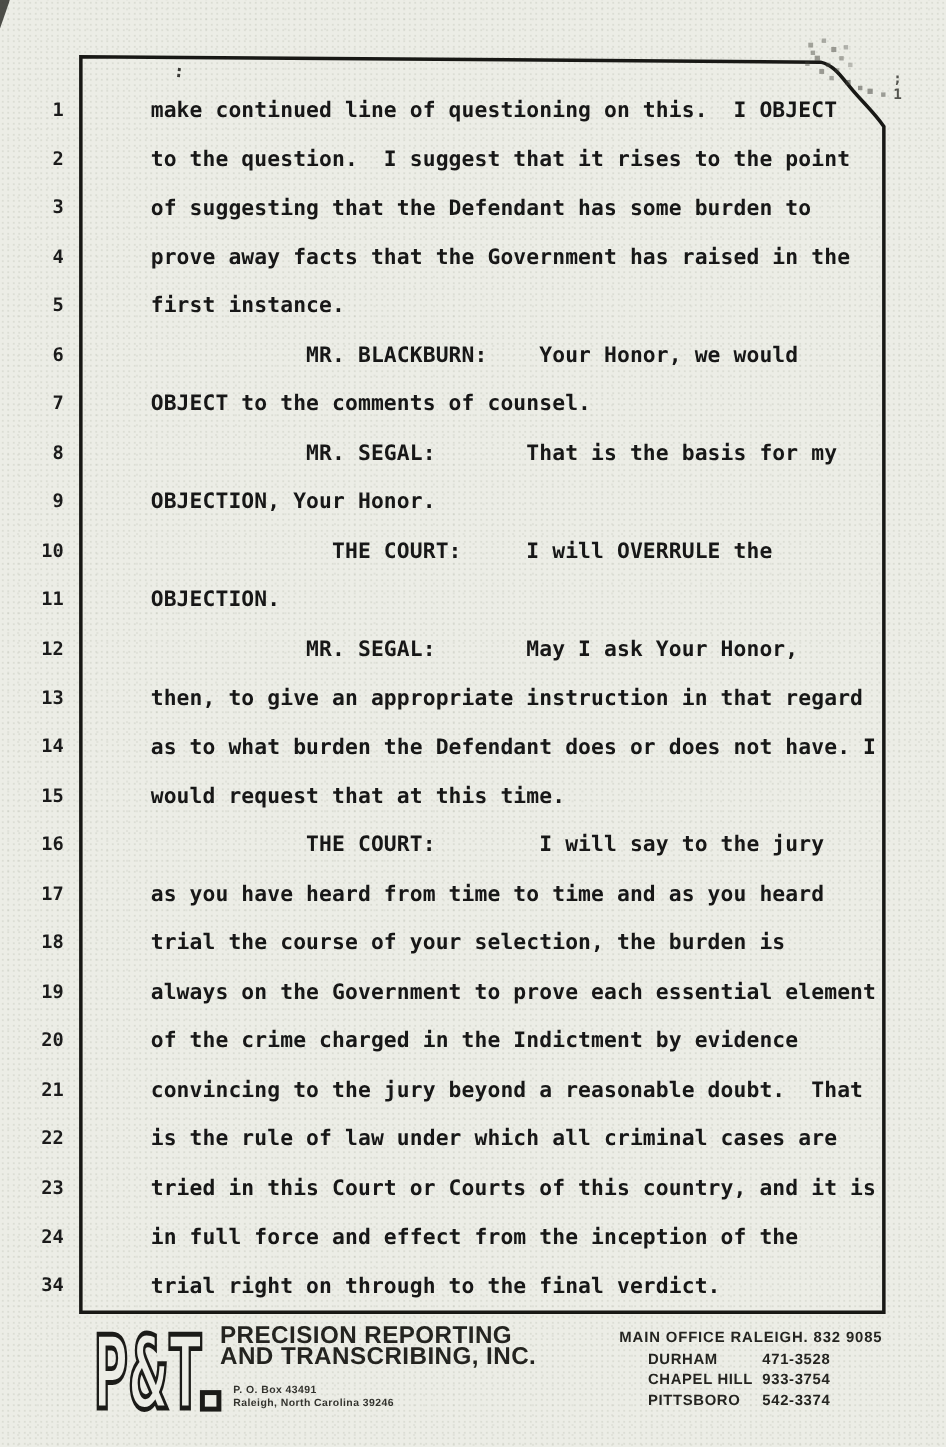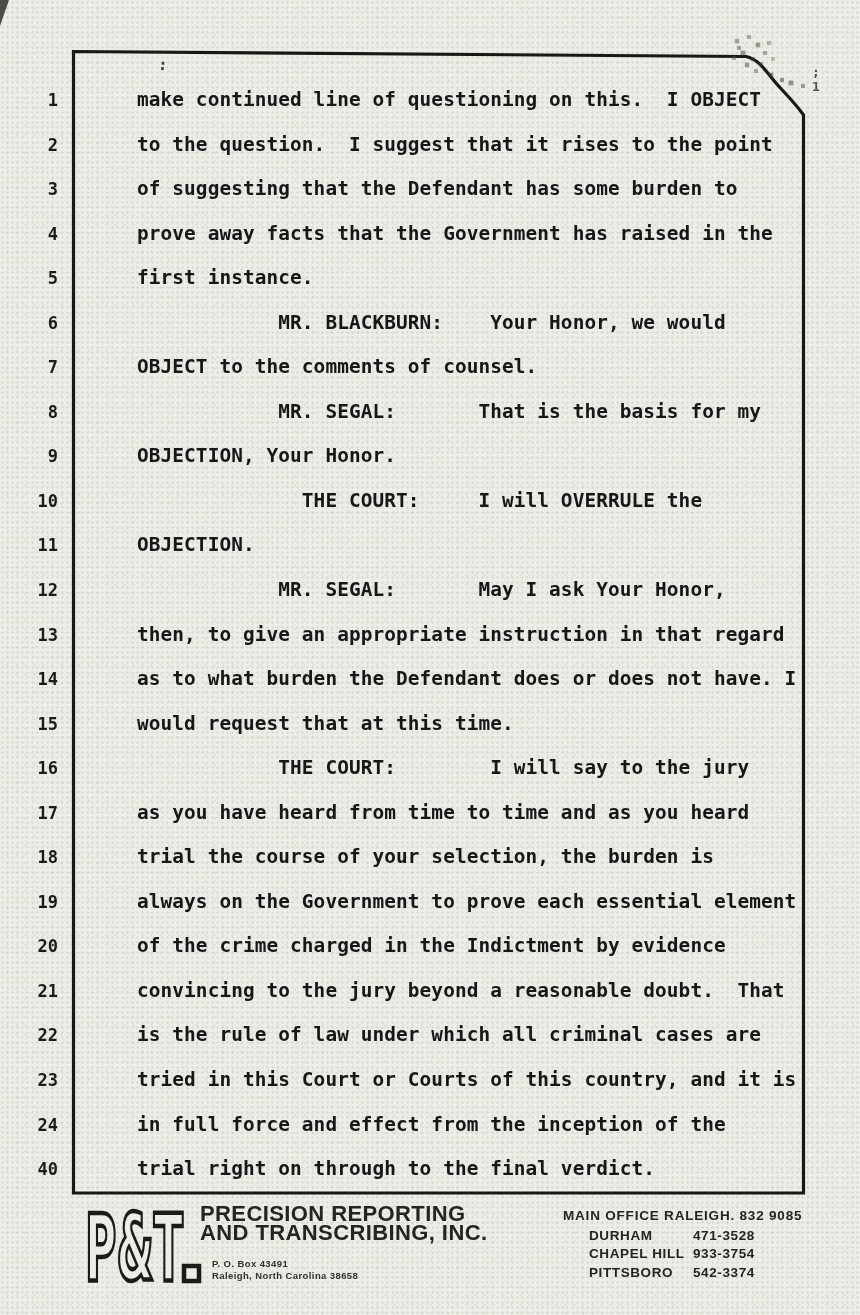--- a/index.html
+++ b/index.html
@@ -192,37 +192,37 @@
       <span class="line-num">23</span>
       <span class="line-text">tried in this Court or Courts of this country, and it is</span>
     </div>
 
     <div class="line-row">
       <span class="line-num">24</span>
       <span class="line-text">in full force and effect from the inception of the</span>
     </div>
 
     <div class="line-row">
-      <span class="line-num">40</span>
+      <span class="line-num">34</span>
       <span class="line-text">trial right on through to the final verdict.</span>
     </div>
   </div>
 
 <div class="footer">
   <svg class="logo-svg" width="120" height="100" viewBox="0 0 120 100">
     <text x="2" y="76" textLength="98" lengthAdjust="spacingAndGlyphs" font-family="DejaVu Sans, sans-serif" font-weight="bold" font-size="92" fill="#ecede6" stroke="#1b1b18" stroke-width="4.5">P&amp;T</text>
     <rect x="101" y="62" width="15" height="15" fill="#ecede6" stroke="#1b1b18" stroke-width="4.5"></rect>
   </svg>
   <div class="company">
     <div class="co-line">PRECISION REPORTING</div>
     <div class="co-line">AND TRANSCRIBING, INC.</div>
   </div>
   <div class="addr">
     <div class="addr-line">P. O. Box 43491</div>
-    <div class="addr-line">Raleigh, North Carolina  38658</div>
+    <div class="addr-line">Raleigh, North Carolina  39246</div>
   </div>
   <div class="offices">
     <div class="main-office">MAIN OFFICE  RALEIGH. 832 9085</div>
     <div class="office-row">
       <span class="office-city">DURHAM</span>
       <span class="office-phone">471-3528</span>
     </div>
     <div class="office-row">
       <span class="office-city">CHAPEL HILL</span>
       <span class="office-phone">933-3754</span>

